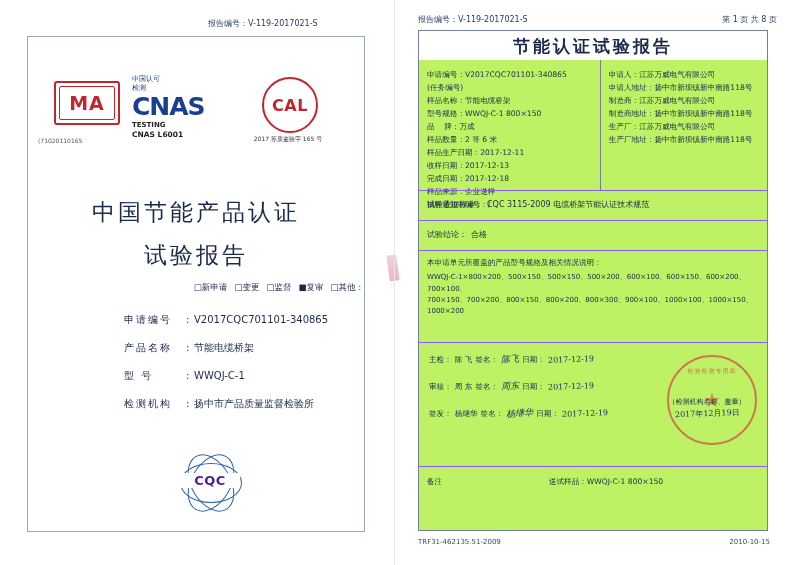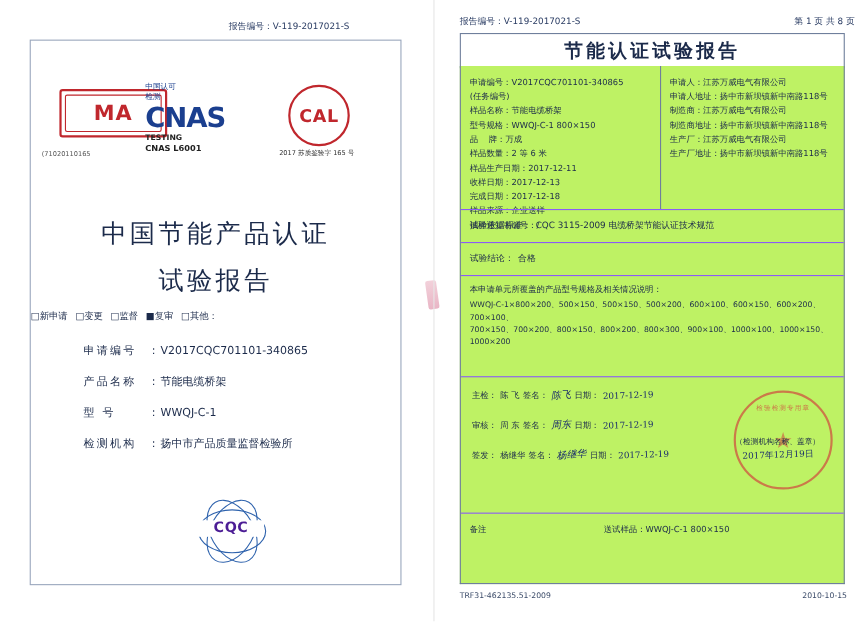--- a/index.html
+++ b/index.html
@@ -22,21 +22,21 @@
   .cover{
     position:absolute;left:27px;top:36px;
     width:336px;height:494px;
     border:1px solid #9aa7bd;
     background:#fff;
   }
   .logos{
     position:absolute;left:26px;top:38px;width:290px;height:72px;
   }
   .logo-ma{position:absolute;left:0;top:6px;width:62px;height:40px;
-    border:2px solid #c0272d;border-radius:3px;padding-left:32px;}
+    border:2px solid #c0272d;border-radius:3px;}
   .logo-ma .ma-inner{
     position:absolute;inset:3px;border:1px solid #c0272d;border-radius:2px;
     color:#c0272d;font-weight:bold;font-size:19px;
     display:flex;align-items:center;justify-content:center;letter-spacing:1px;
   }
   .cnas{position:absolute;left:78px;top:0px;width:118px;text-align:left;}
   .cnas .cn-top{font-size:7px;color:#1b3f8f;line-height:1.25;}
   .cnas .cn-big{
     font-size:25px;font-weight:bold;color:#1b3f8f;letter-spacing:-1px;line-height:1;
     margin-top:1px;
@@ -63,29 +63,29 @@
   }
   .cover-title .t1{
     font-size:23px;letter-spacing:3px;color:#1b2a4a;font-weight:500;
     font-family:"DejaVu Sans","Liberation Sans",sans-serif;
   }
   .cover-title .t2{
     font-size:23px;letter-spacing:3px;color:#1b2a4a;margin-top:12px;font-weight:500;
   }
   .checkrow{
     position:absolute;left:0;right:0;top:245px;
-    display:flex;justify-content:flex-start;gap:7px;
+    display:flex;justify-content:flex-end;gap:7px;
     font-size:8.5px;color:#1b2a4a;
   }
   .checkrow span{white-space:nowrap;}
   .fields{
     position:absolute;left:48px;top:278px;width:270px;
     font-size:10px;color:#1b2a4a;line-height:1;
   }
-  .fields .f{display:flex;margin-bottom:18px;align-items:baseline;}
+  .fields .f{display:flex;margin-bottom:18px;align-items:baseline;margin-left:48px;}
   .fields .lbl{width:62px;letter-spacing:2px;white-space:nowrap;}
   .fields .colon{width:8px;}
   .fields .val{flex:1;white-space:nowrap;}
   .cqc-logo{
     position:absolute;left:152px;top:418px;width:62px;height:52px;
   }
   .cqc-ellipse{
     position:absolute;left:0;top:8px;width:60px;height:38px;
     border:1.4px solid #2f63ad;border-radius:50%;
   }

